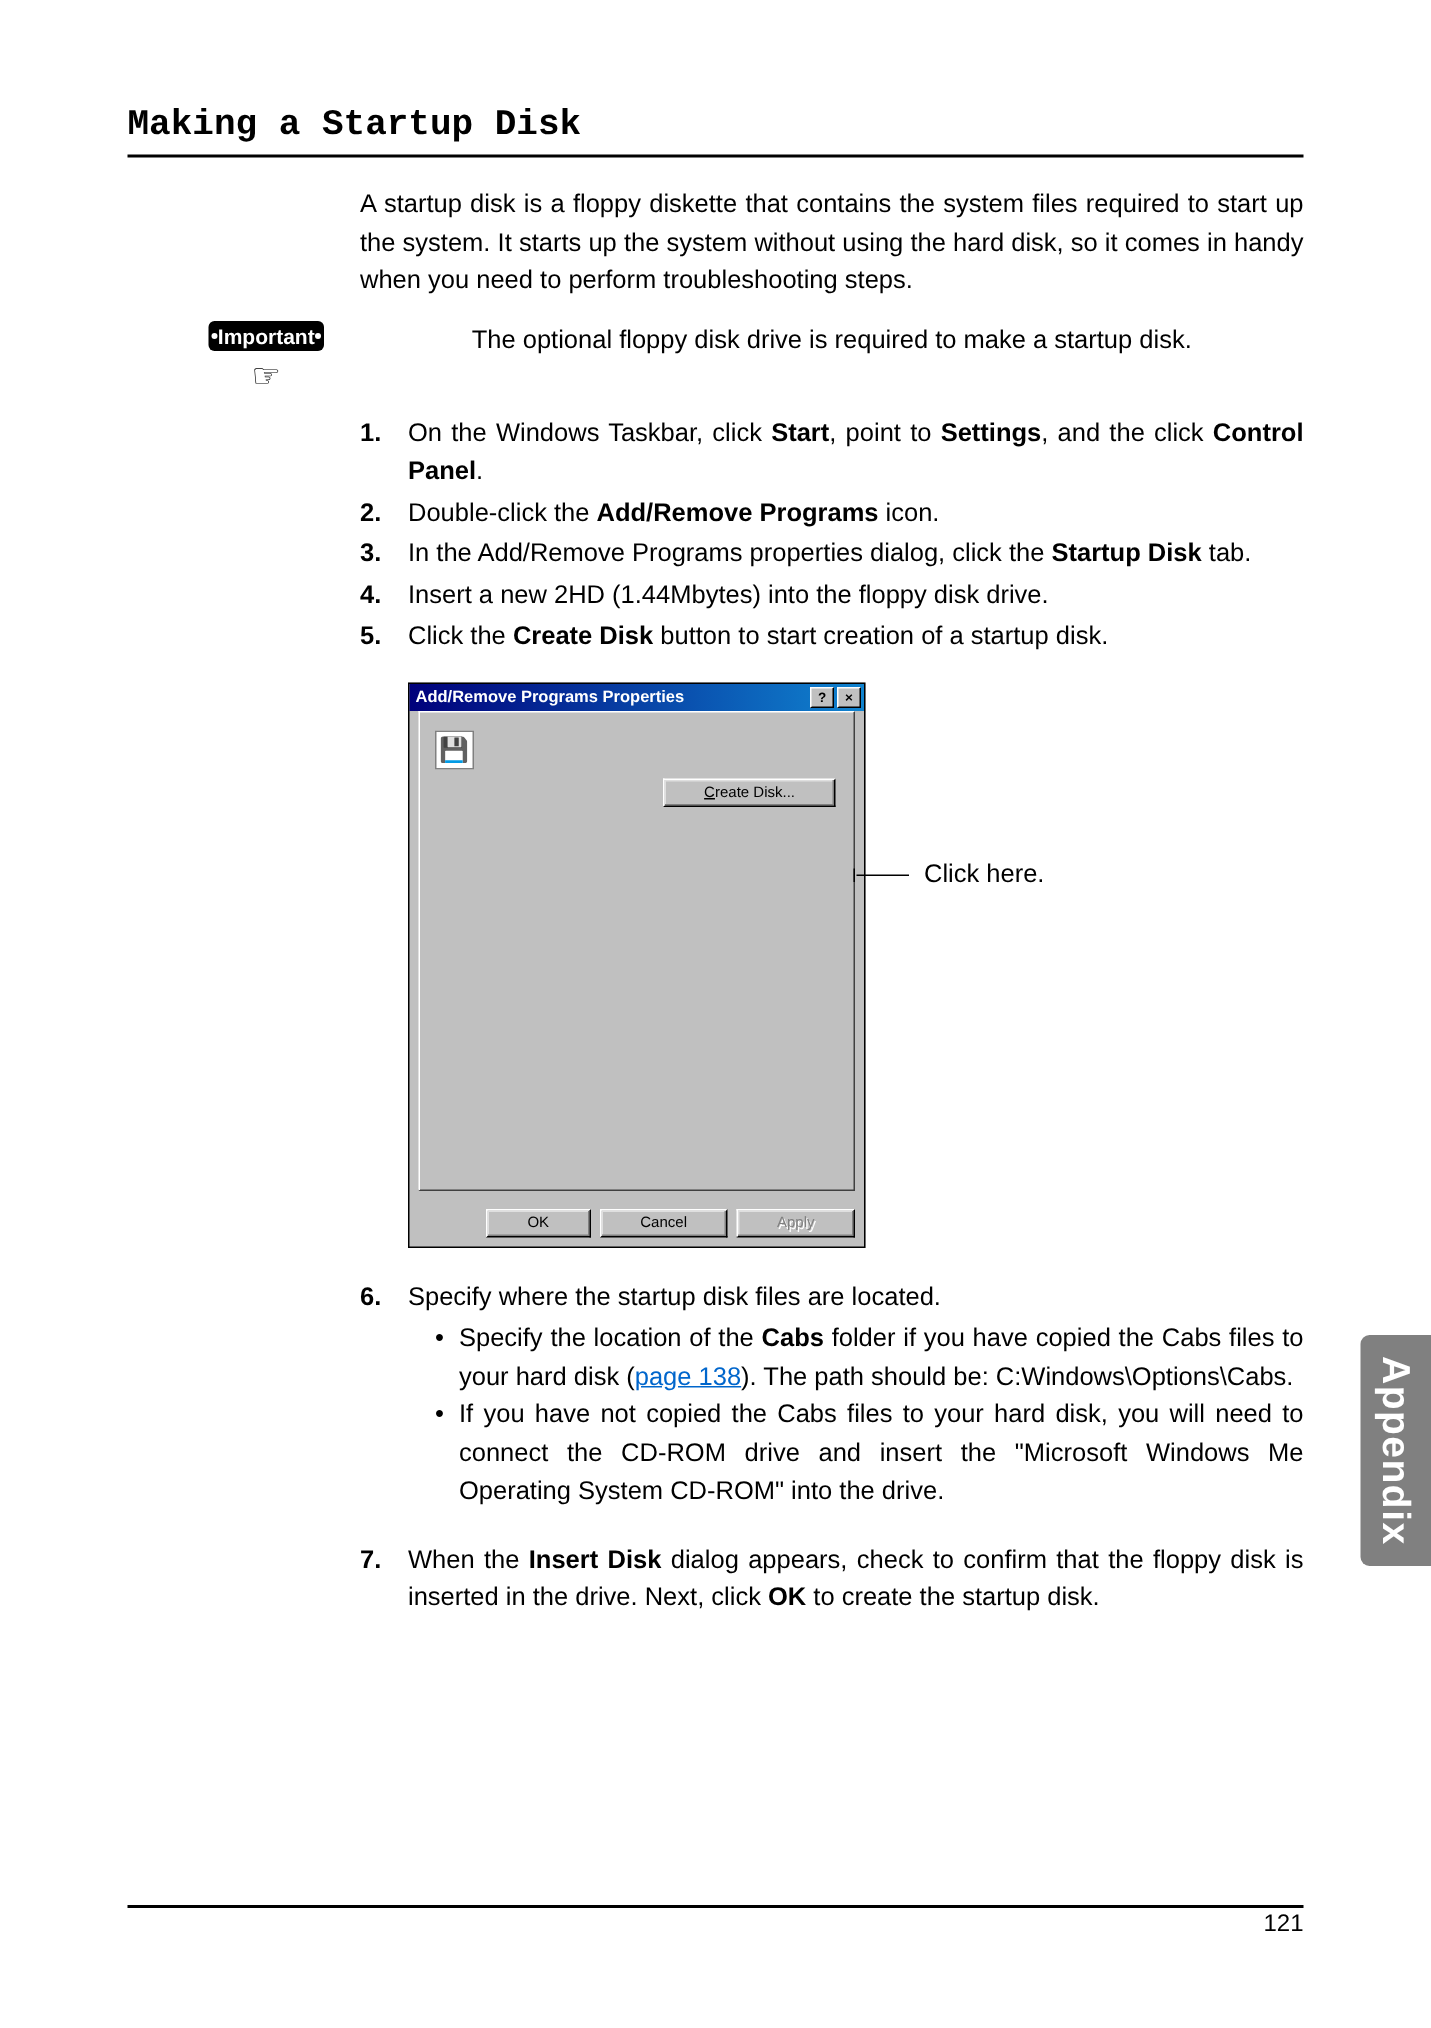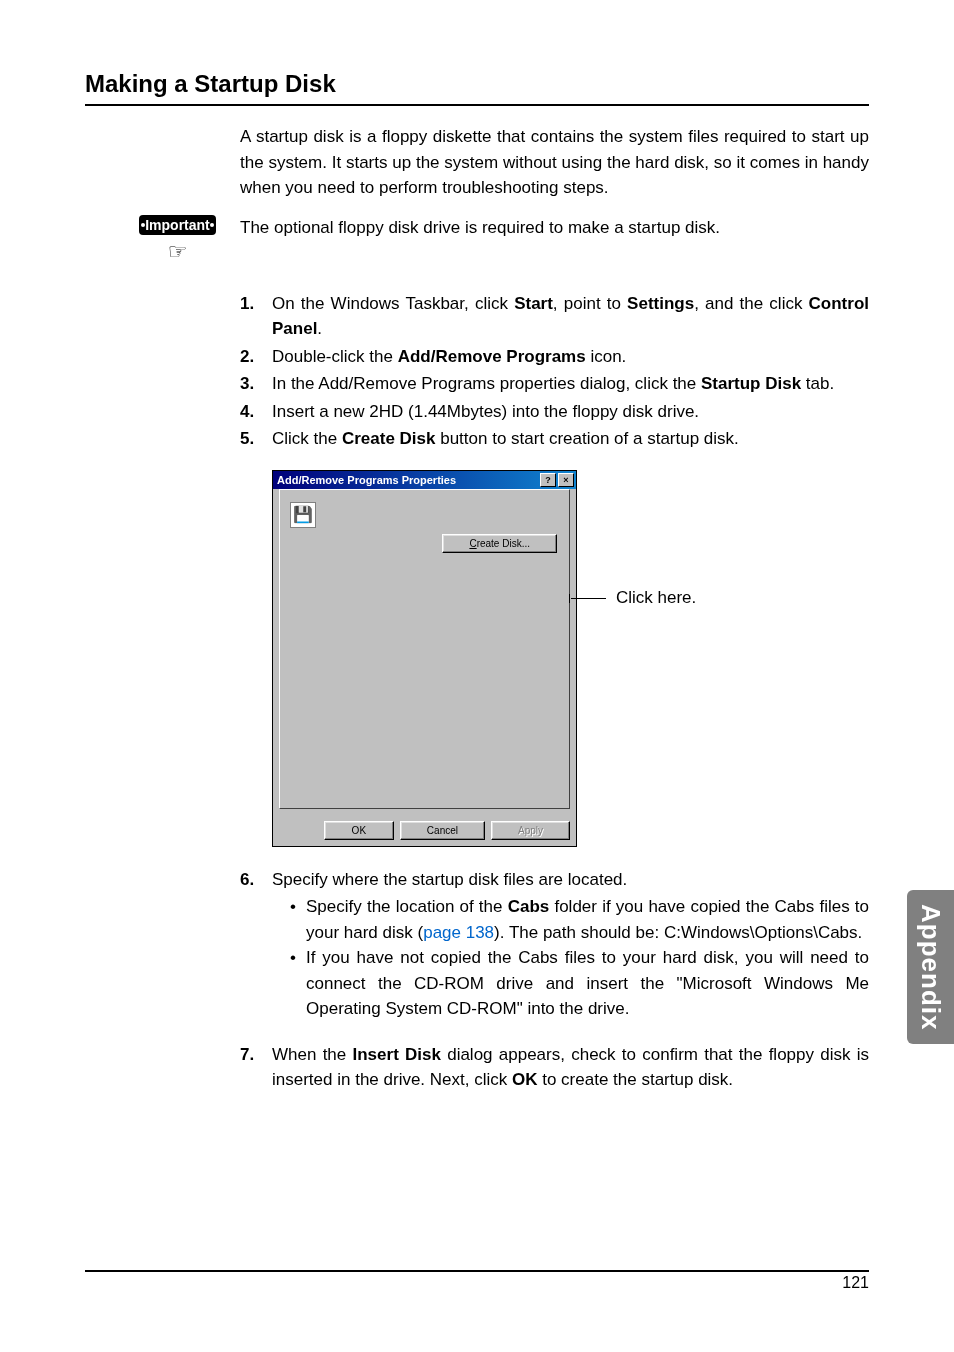--- a/index.html
+++ b/index.html
@@ -11,35 +11,37 @@
     color: #000;
     position: relative;
     padding: 70px 85px 60px 85px;
   }
   .heading {
     font-size: 24px;
     font-weight: bold;
     border-bottom: 2px solid #000;
     padding-bottom: 6px;
     margin-bottom: 18px;
+    font-family: Liberation Mono, monospace;
   }
   .content-block {
     margin-left: 155px;
     margin-right: 0;
   }
   .intro-para {
     font-size: 17px;
     line-height: 1.5;
     text-align: justify;
     margin-bottom: 14px;
   }
   .important-row {
     display: flex;
     align-items: flex-start;
-    margin-bottom: 26px;
+    margin-bottom: 12px;
+    text-align: center;
   }
   .important-badge-wrap {
     width: 155px;
     flex-shrink: 0;
     display: flex;
     flex-direction: column;
     align-items: center;
     padding-right: 10px;
     padding-left: 40px;
   }
@@ -239,21 +241,21 @@
   .ul-item {
     display: flex;
     font-size: 17px;
     line-height: 1.5;
     text-align: justify;
   }
   .ul-bullet {
     width: 16px;
     flex-shrink: 0;
   }
-  .link { color: #0066cc; }
+  .link { color: #0066cc; text-decoration: underline; }
   .side-tab {
     position: absolute;
     right: 0;
     top: 890px;
     background: #808080;
     color: #fff;
     font-size: 26px;
     font-weight: bold;
     writing-mode: vertical-rl;
     padding: 14px 8px;

